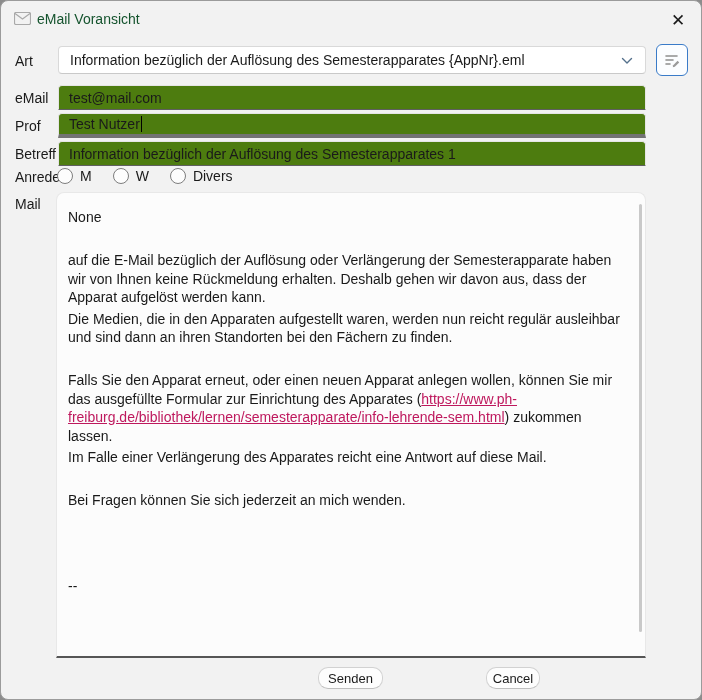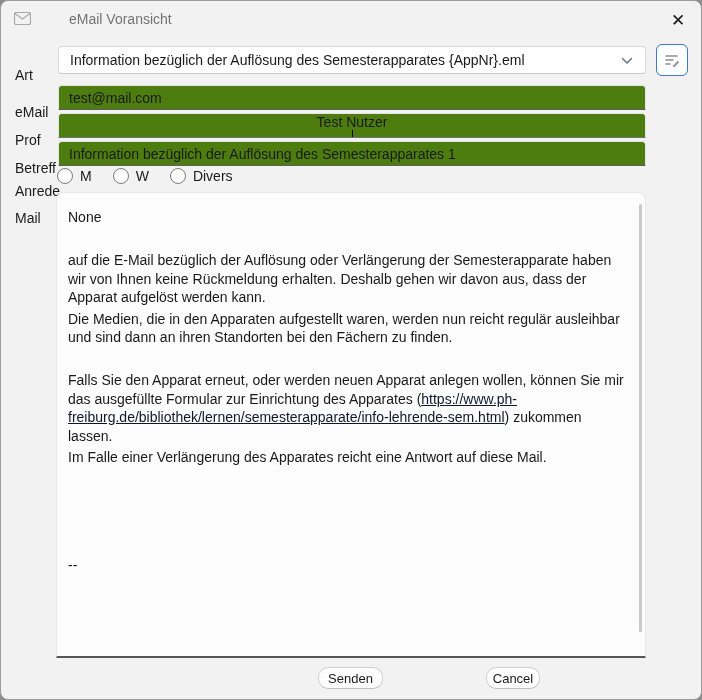--- a/index.html
+++ b/index.html
@@ -15,30 +15,30 @@
     left: 0; top: 0;
     width: 702px; height: 700px;
     background: #f2f2f2;
     border: 1px solid #9b9b9b;
     border-radius: 8px;
     overflow: hidden;
   }
   
   .titlebar { position: absolute; left: 0; top: 0; width: 100%; height: 38px; }
   .titlebar .app-icon { position: absolute; left: 13px; top: 11px; width: 17px; height: 13px; }
-  .titlebar .title { position: absolute; left: 36px; top: 10px; font-size: 14px; color: #737373; margin-left: 32px; }
+  .titlebar .title { position: absolute; left: 36px; top: 10px; font-size: 14px; color: #14532d; }
   .close-btn {
     position: absolute; right: 8px; top: 6px;
     width: 30px; height: 26px;
     display: flex; align-items: center; justify-content: center;
     font-size: 17px; font-weight: 300; color: #1a1a1a;
     cursor: default; background: transparent; border: none;
   }
   
-  .field-label { position: absolute; left: 14px; font-size: 14px; color: #1a1a1a; margin-top: 14px; }
+  .field-label { position: absolute; left: 14px; font-size: 14px; color: #1a1a1a; }
   .combobox {
     position: absolute; left: 57px; top: 45px; width: 588px; height: 28px;
     background: #ffffff; border: 1px solid #d9d9d9; border-bottom-color: #c9c9c9;
     border-radius: 4px; display: flex; align-items: center;
     padding: 0 42px 0 11px; font-size: 14px; color: #1a1a1a;
   }
   .combobox .cb-text { white-space: nowrap; overflow: hidden; }
   .combobox .chevron { position: absolute; right: 12px; top: 10px; }
   .edit-btn {
     position: absolute; left: 655px; top: 43px; width: 32px; height: 32px;
@@ -46,21 +46,21 @@
     display: flex; align-items: center; justify-content: center; cursor: default;
   }
   .textfield {
     position: absolute; left: 57px; width: 588px; height: 25px;
     background: #4d7c0f; border: 1px solid #e5e5e5;
     border-bottom: 1.6px solid #5f5f5f;
     border-radius: 4px 4px 0 0;
     display: flex; align-items: center;
     padding: 0 10px; font-size: 14px; color: #1a1a1a; white-space: nowrap;
   }
-  .textfield.focused { border-bottom: 1px solid #737373; flex-direction: column; }
+  .textfield.focused { border-bottom: 4px solid #737373; }
   .caret { display: inline-block; width: 1px; height: 16px; background: #000; margin-left: 1px; }
   #field-email   { top: 84px; }
   #field-prof    { top: 112px; }
   #field-betreff { top: 140px; }
   
   .radio-row { position: absolute; left: 56px; top: 165px; height: 20px; display: flex; align-items: center; gap: 10px; }
   .radio-opt { display: flex; align-items: center; gap: 7px; margin-right: 11px; }
   .radio-circle {
     width: 16px; height: 16px; border-radius: 50%;
     border: 1px solid #7d7d7d; background: #fdfdfd; display: inline-block;
@@ -71,21 +71,21 @@
     position: absolute; left: 55px; top: 191px; width: 590px; height: 466px;
     background: #fcfcfc;
     border: 1px solid #e8e8e8;
     border-bottom: 2px solid #565656;
     border-radius: 8px 8px 0 0;
     padding: 15px 18px 4px 11px;
     font-size: 14px; line-height: 18.5px; color: #191919;
     overflow: hidden;
   }
   .mailbox p { min-height: 18.5px; margin: 0 0 3px 0; }
-  .mailbox a { color: #0f172a; text-decoration: underline; overflow-wrap: anywhere; }
+  .mailbox a { color: #be185d; text-decoration: underline; overflow-wrap: anywhere; }
   .vscroll-thumb {
     position: absolute; right: 4px; top: 12px;
     width: 3px; height: 428px;
     background: #c9c9c9; border-radius: 2px;
   }
   
   .action-btn {
     position: absolute; top: 666px; height: 22px;
     background: #fdfdfd; border: 1px solid #d2d2d2; border-bottom-color: #bfbfbf;
     border-radius: 10px; font-size: 13px; color: #1a1a1a;
@@ -157,23 +157,24 @@
     </span>
   </div>
 
   <span class="field-label" style="top:195px">Mail</span>
   <div class="mailbox" id="mailbox">
       <p><span>None</span></p>
       <p></p>
       <p><span>auf die E-Mail bezüglich der Auflösung oder Verlängerung der Semesterapparate haben wir von Ihnen keine Rückmeldung erhalten. Deshalb gehen wir davon aus, dass der Apparat aufgelöst werden kann.</span></p>
       <p><span> Die Medien, die in den Apparaten aufgestellt waren, werden nun reicht regulär ausleihbar und sind dann an ihren Standorten bei den Fächern zu finden.</span></p>
       <p></p>
-      <p><span>Falls Sie den Apparat erneut, oder werden neuen Apparat anlegen wollen, können Sie mir das ausgefüllte Formular zur Einrichtung des Apparates (</span><a href="#">https://www.ph-freiburg.de/bibliothek/lernen/semesterapparate/info-lehrende-sem.html</a><span>) zukommen lassen.</span></p>
+      <p><span>Falls Sie den Apparat erneut, oder einen neuen Apparat anlegen wollen, können Sie mir das ausgefüllte Formular zur Einrichtung des Apparates (</span><a href="#">https://www.ph-freiburg.de/bibliothek/lernen/semesterapparate/info-lehrende-sem.html</a><span>) zukommen lassen.</span></p>
       <p><span>Im Falle einer Verlängerung des Apparates reicht eine Antwort auf diese Mail.</span></p>
       <p></p>
+      <p><span>Bei Fragen können Sie sich jederzeit an mich wenden.</span></p>
       <p></p>
       <p></p>
       <p></p>
       <p><span>--</span></p>
       <p></p>
       <p></p>
     </div>
   <div class="vscroll-thumb" style="left: 638px; display: block; top: 203px;"></div>
 
   <button class="action-btn" id="btn-send">Senden</button>

